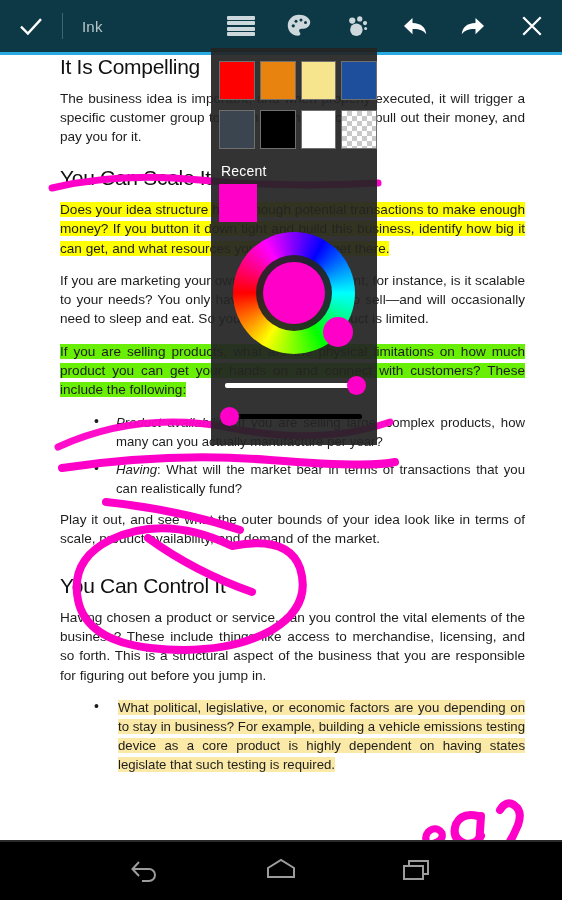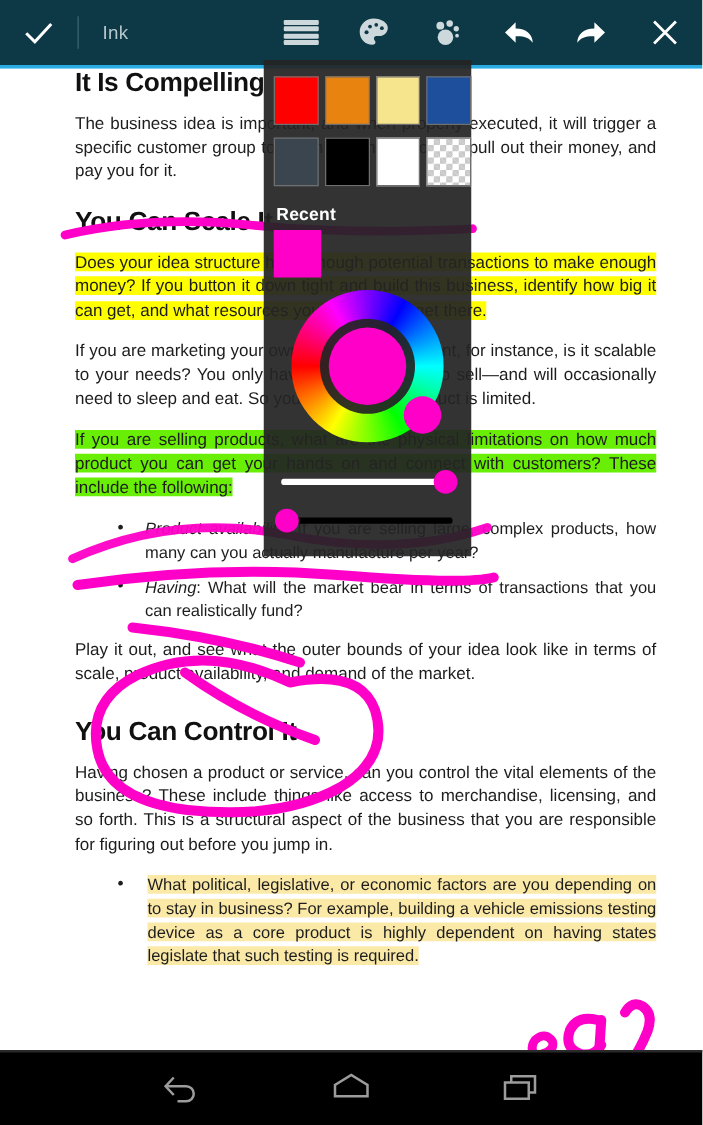--- a/index.html
+++ b/index.html
@@ -34,21 +34,21 @@
 
   
   .page {
     position:absolute; left:0; top:55px; width:562px; height:785px;
     background:#ffffff;
     color:#1a1a1a;
     font-family:"Liberation Sans", sans-serif;
   }
   .doc { position:absolute; left:60px; top:0px; width:465px; }
   h2.h {
-    font-size:21px; font-weight:bold; letter-spacing:-0.3px;
+    font-size:21px; font-weight:normal; letter-spacing:-0.3px;
     color:#111; margin:0 0 10px 0; line-height:1.12;
   }
   p.b {
     font-size:13.6px; line-height:19.3px; text-align:justify;
     color:#1d1d1d; margin:0 0 13px 0; word-spacing:0px;
   }
   .hl-yellow { background:#ffff00; }
   .hl-green  { background:#69ee05; }
   .hl-cream  { background:#fbe9a8; }
   ul.bl { list-style:none; margin:0 0 12px 0; padding:0; }
@@ -64,21 +64,20 @@
   ul.bl em { font-style:italic; }
   .sect { margin-top:2px; }
 
   
   .ink { position:absolute; left:0; top:55px; width:562px; height:785px; pointer-events:none; }
 
   
   .picker {
     position:absolute; left:211px; top:48px; width:166px; height:397px;
     background:rgba(36,36,36,0.93);
-    font-weight:bold;
   }
   .sw {
     width:39px; height:39px; margin:3px 0 0 4px; border:1px solid #6f6f6f;
   }
   .sw-row { display:flex; padding-left:3px; }
   .sw-row .sw { margin-left:5px; }
   .recent-label {
     color:#ffffff; font-size:14px; padding:14px 0 5px 10px; letter-spacing:.2px;
   }
   .recent-row { padding-left:8px; }

